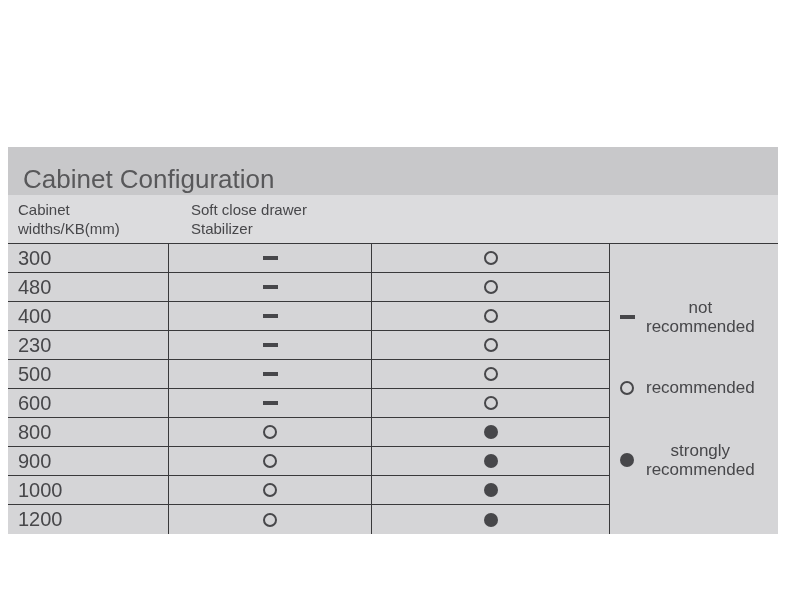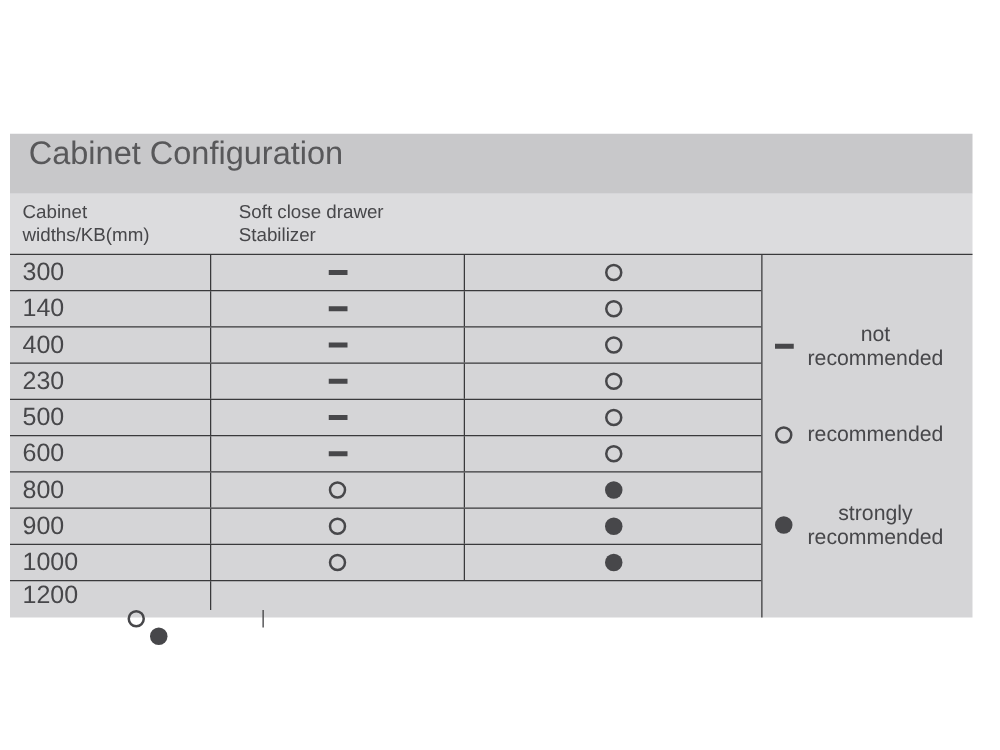--- a/index.html
+++ b/index.html
@@ -8,32 +8,32 @@
     --body-band:#d5d5d7;
     --line:#39393b;
     --text:#47474a;
     --title-text:#58585a;
     --sym:#47474a;
   }
   html,body{margin:0;padding:0;}
   .page{position:relative;width:800px;height:600px;background:#ffffff;overflow:hidden;
         font-family:"Liberation Sans",sans-serif;}
   .panel{position:absolute;left:8px;top:107px;width:770px;}
-  .title-bar{height:48px;background:var(--title-band);display:flex;align-items:flex-start;
-             padding-left:15px;box-sizing:border-box;font-size:26px;color:var(--title-text);}
+  .title-bar{height:48px;background:var(--title-band);display:flex;align-items:flex-end;
+             padding-left:15px;box-sizing:border-box;font-size:26px;color:var(--title-text);margin-top:40px;}
   .header-row{height:48px;background:var(--header-band);display:flex;align-items:center;
               font-size:15px;line-height:19px;color:var(--text);box-sizing:border-box;}
   .hcell{box-sizing:border-box;}
   .hc1{width:161px;padding-left:10px;}
   .hc2{width:203px;padding-left:22px;}
   .hc3{width:237px;padding-left:15px;}
   .table-area{display:flex;border-top:1px solid var(--line);background:var(--body-band);}
   .rows{width:601px;}
   .t-row{display:flex;height:29px;box-sizing:border-box;border-bottom:1px solid var(--line);}
-  .t-row:last-child{border-bottom:none;flex-direction:column;}
+  .t-row:last-child{border-bottom:none;}
   .cell{box-sizing:border-box;display:flex;align-items:center;}
   .c1{width:161px;padding-left:10px;border-right:1px solid var(--line);
       font-size:20px;color:var(--text);}
   .c2{width:203px;border-right:1px solid var(--line);justify-content:center;}
   .c3{width:237px;justify-content:center;}
   .legend{position:relative;width:169px;height:290px;border-left:1px solid var(--line);
           box-sizing:border-box;font-size:17px;line-height:19px;color:var(--text);text-align:center;}
   .legend-item{position:absolute;left:10px;display:flex;align-items:center;}
   .symwrap{flex:0 0 26px;width:26px;display:flex;align-items:center;}
   .sym-dash{width:15px;height:4px;background:var(--sym);display:inline-block;}
@@ -67,21 +67,21 @@
           <div class="t-row">
             <div class="cell c1">300</div>
             <div class="cell c2">
               <span class="sym-dash"></span>
             </div>
             <div class="cell c3">
               <span class="sym-circle open"></span>
             </div>
           </div>
           <div class="t-row">
-            <div class="cell c1">140</div>
+            <div class="cell c1">480</div>
             <div class="cell c2">
               <span class="sym-dash"></span>
             </div>
             <div class="cell c3">
               <span class="sym-circle open"></span>
             </div>
           </div>
           <div class="t-row">
             <div class="cell c1">400</div>
             <div class="cell c2">

